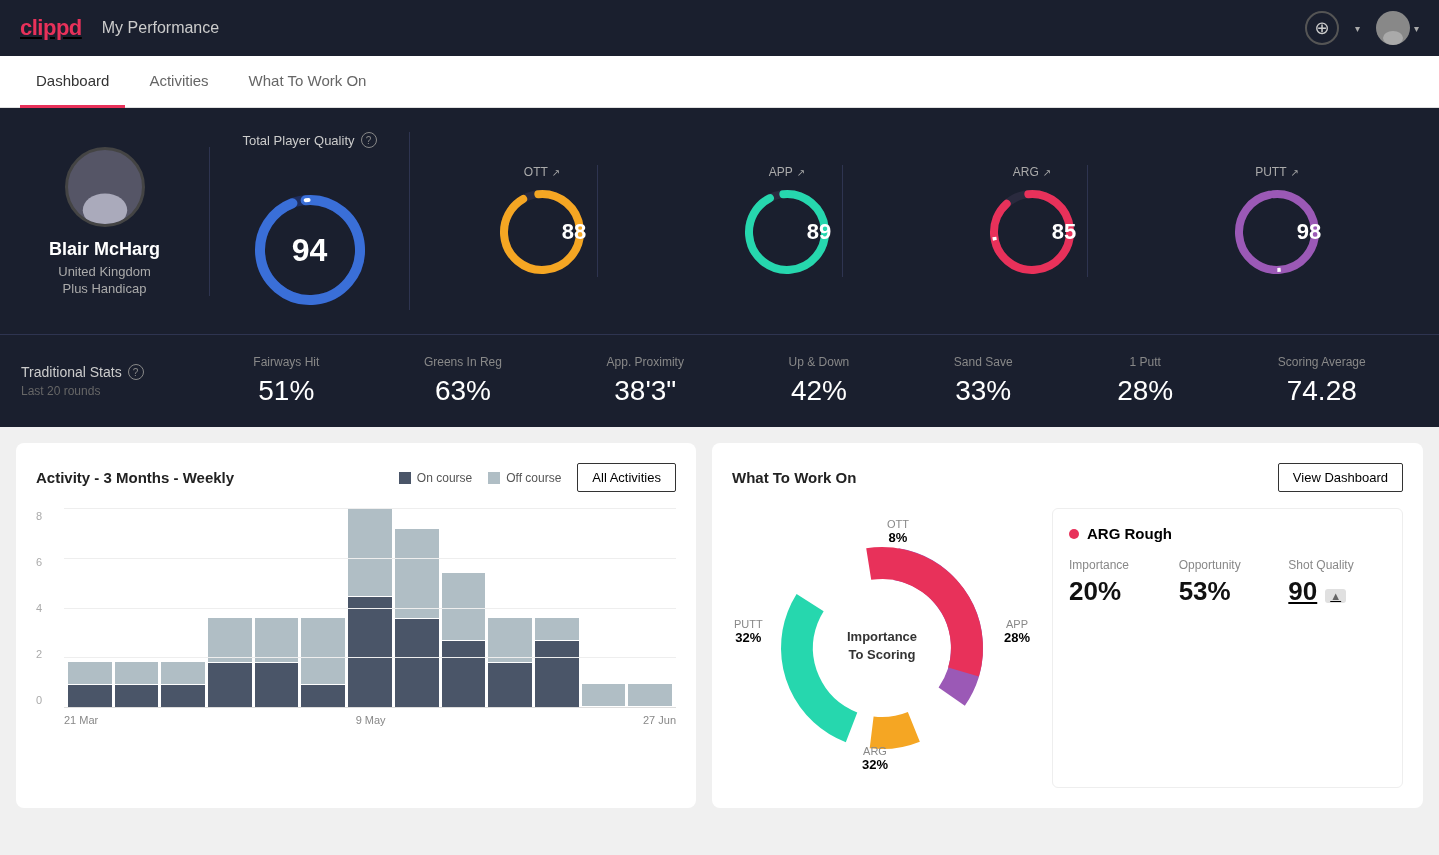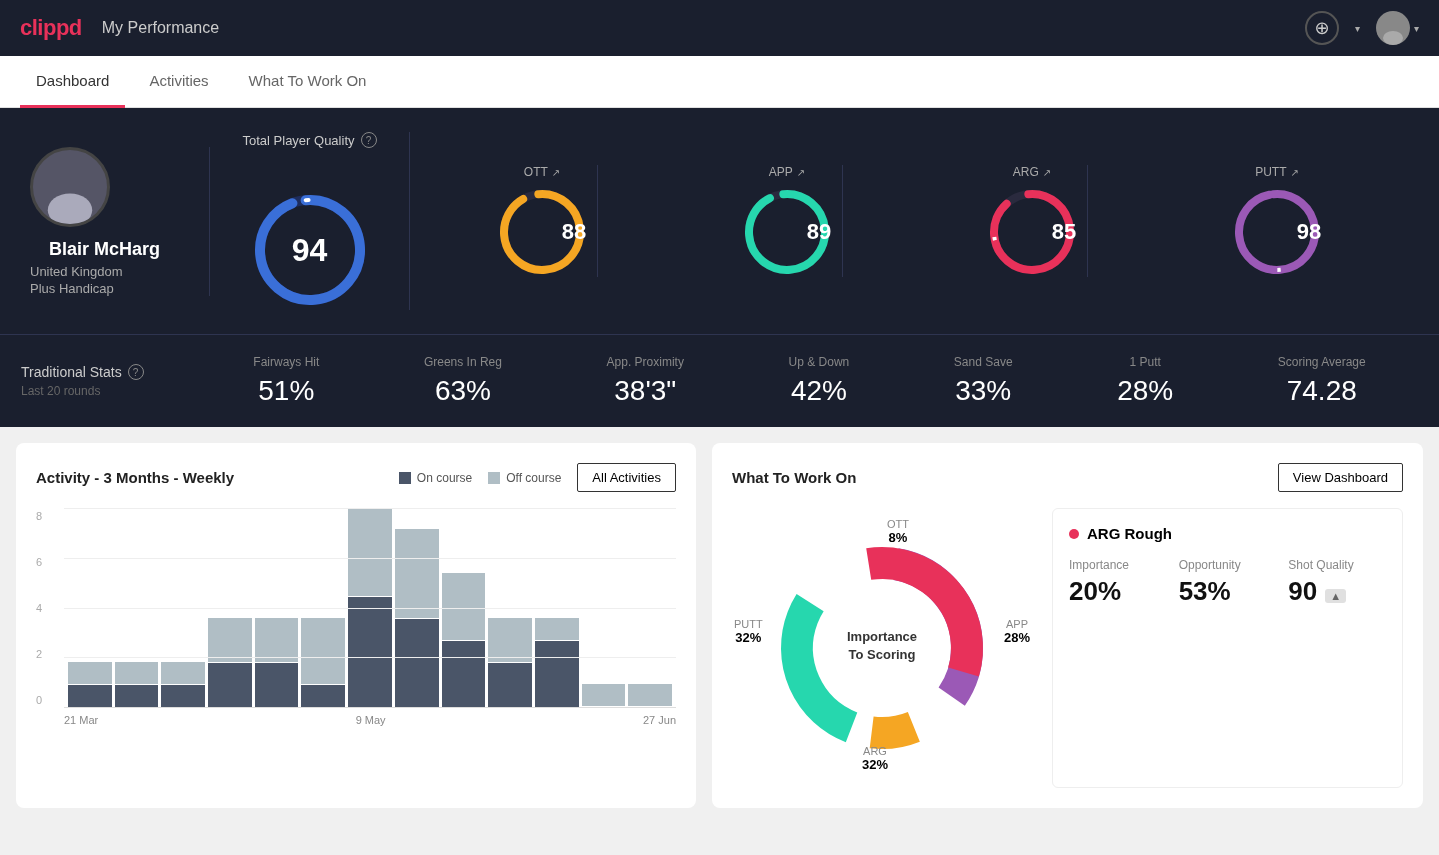--- a/index.html
+++ b/index.html
@@ -1,38 +1,38 @@
 <!DOCTYPE html>
 <html><head>
   <meta charset="utf-8">
   <style>
     * { margin: 0; padding: 0; box-sizing: border-box; }
     body { font-family: -apple-system, BlinkMacSystemFont, 'Segoe UI', sans-serif; background: #f0f0f0; width: 1439px; min-height: 855px; overflow-x: hidden; }
 
     
     .header { background: #1a1f2e; display: flex; align-items: center; padding: 0 20px; height: 56px; justify-content: space-between; }
-    .logo { display: flex; align-items: center; gap: 8px; }
+    .logo { display: flex; align-items: center; gap: 8px; text-decoration: underline; }
     .logo-text { color: #e8315a; font-size: 22px; font-weight: 700; letter-spacing: -0.5px; }
     .header-title { color: #ccc; font-size: 16px; margin-left: 20px; }
     .header-left { display: flex; align-items: center; }
     .header-right { display: flex; align-items: center; gap: 16px; }
     .header-icon-btn { background: none; border: 2px solid #555; border-radius: 50%; width: 34px; height: 34px; display: flex; align-items: center; justify-content: center; color: #ccc; cursor: pointer; font-size: 18px; }
     .header-avatar { width: 34px; height: 34px; border-radius: 50%; background: #888; display: flex; align-items: center; justify-content: center; overflow: hidden; }
     .avatar-group { display: flex; align-items: center; gap: 4px; color: #ccc; cursor: pointer; }
     .chevron { font-size: 10px; color: #aaa; }
 
     
     .nav-tabs { background: #fff; display: flex; align-items: center; border-bottom: 1px solid #e0e0e0; padding: 0 20px; height: 52px; }
     .nav-tab { padding: 0 16px; height: 52px; display: flex; align-items: center; font-size: 15px; color: #333; cursor: pointer; border-bottom: 3px solid transparent; margin-right: 8px; }
     .nav-tab.active { color: #333; border-bottom: 3px solid #e8315a; font-weight: 500; }
     .nav-tab:not(.active) { color: #666; }
 
     
     .hero { background: #1a1f2e; padding: 24px 30px; display: flex; align-items: center; gap: 0; min-height: 220px; }
-    .hero-profile { display: flex; flex-direction: column; min-width: 180px; padding-right: 30px; border-right: 1px solid #2e3450; }
+    .hero-profile { display: flex; flex-direction: column; align-items: center; min-width: 180px; padding-right: 30px; border-right: 1px solid #2e3450; }
     .profile-avatar { width: 80px; height: 80px; border-radius: 50%; background: #556; overflow: hidden; border: 3px solid #444; display: flex; align-items: center; justify-content: center; margin-bottom: 12px; }
     .profile-name { color: #fff; font-size: 18px; font-weight: 700; text-align: center; margin-bottom: 4px; }
     .profile-country { color: #aaa; font-size: 13px; margin-bottom: 2px; }
     .profile-handicap { color: #aaa; font-size: 13px; }
     .main-score { display: flex; flex-direction: column; align-items: center; justify-content: center; padding: 0 30px; border-right: 1px solid #2e3450; min-width: 200px; gap: 30px; }
     .score-label { color: #ccc; font-size: 13px; margin-bottom: 12px; display: flex; align-items: center; gap: 6px; }
     .info-icon { width: 16px; height: 16px; border-radius: 50%; border: 1px solid #888; color: #888; font-size: 10px; display: inline-flex; align-items: center; justify-content: center; }
 
     .gauge-container { position: relative; width: 120px; height: 120px; }
     .gauge-svg { width: 120px; height: 120px; }
@@ -408,21 +408,21 @@
           <div class="metric-item">
             <div class="metric-label">Importance</div>
             <div class="metric-value">20%</div>
           </div>
           <div class="metric-item">
             <div class="metric-label">Opportunity</div>
             <div class="metric-value">53%</div>
           </div>
           <div class="metric-item">
             <div class="metric-label">Shot Quality</div>
-            <div style="display:flex;align-items:baseline;gap:4px;">
+            <div style="display:flex;align-items:baseline;gap:4px;text-decoration:underline;">
               <div class="metric-value">90</div>
               <span class="metric-badge">▲</span>
             </div>
           </div>
         </div>
       </div>
     </div>
   </div>
 
 </div>

